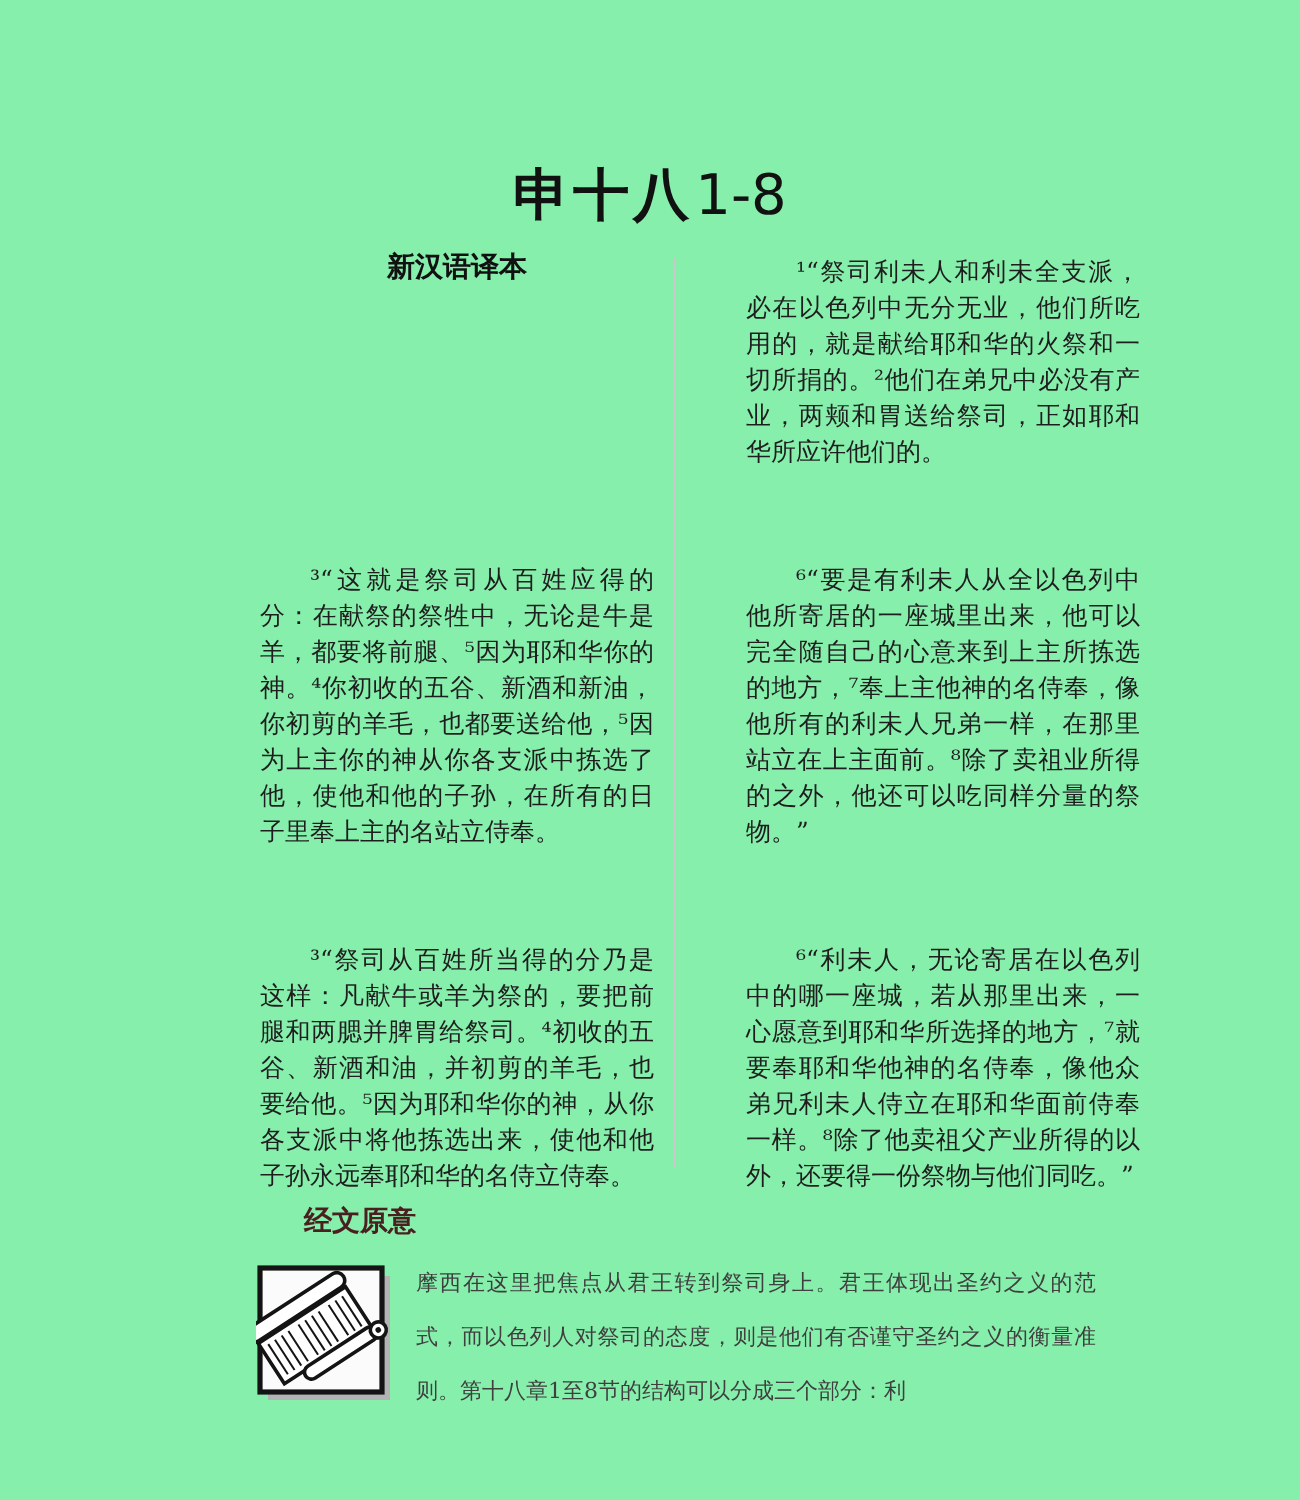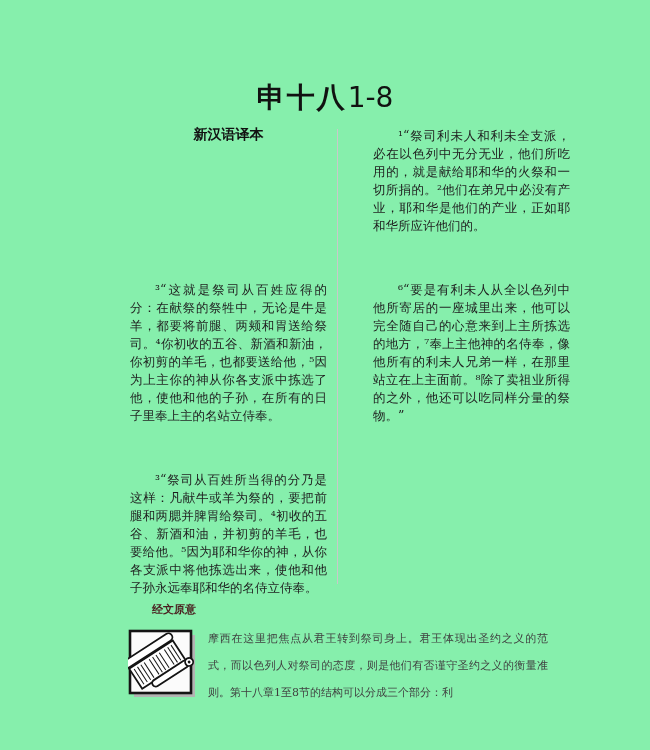--- a/index.html
+++ b/index.html
@@ -28,47 +28,48 @@
     font-weight:700;font-size:14px;line-height:15px;color:#111;
     padding-bottom:16px;
   }
   .cell{
     margin:0;font-size:12.5px;line-height:18px;text-align:justify;
     text-indent:2em;color:#1e1e1e;
   }
   .commentary{position:absolute;left:128px;top:602px;width:420px;}
   .commentary-heading{
     font-family:"DejaVu Sans","Liberation Sans",sans-serif;
-    font-weight:700;font-size:11px;color:#4a1f1f;margin:0 0 8px 24px;
+    font-weight:700;font-size:14px;color:#4a1f1f;margin:0 0 8px 24px;
   }
   .commentary-body{display:flex;align-items:flex-start;}
   .icon-box{flex:0 0 auto;width:70px;height:72px;margin-top:4px;}
   .commentary-text{
     margin:0 0 0 10px;width:340px;font-size:11px;line-height:27px;
     text-align:justify;color:#3f3f3f;
   }
 </style>
 </head>
 <body>
 
 <div class="page">
 
   <h1 class="title"><span class="book">申十八</span><span class="range">1-8</span></h1>
 
   <div class="divider"></div>
 
   <div class="cols">
     <div class="col-header">新汉语译本</div>
 
-    <p class="cell">¹“祭司利未人和利未全支派，必在以色列中无分无业，他们所吃用的，就是献给耶和华的火祭和一切所捐的。²他们在弟兄中必没有产业，耶和华是他们的产业，正如耶和华所应许他们的。</p>
+    <p class="cell">¹“祭司利未人和利未全支派，必在以色列中无分无业，他们所吃用的，就是献给耶和华的火祭和一切所捐的。²他们在弟兄中必没有产业，两颊和胃送给祭司，正如耶和华所应许他们的。</p>
 
-    <p class="cell">³“这就是祭司从百姓应得的分：在献祭的祭牲中，无论是牛是羊，都要将前腿、两颊和胃送给祭司。⁴你初收的五谷、新酒和新油，你初剪的羊毛，也都要送给他，⁵因为上主你的神从你各支派中拣选了他，使他和他的子孙，在所有的日子里奉上主的名站立侍奉。</p>
+    <p class="cell">³“这就是祭司从百姓应得的分：在献祭的祭牲中，无论是牛是羊，都要将前腿、⁵因为耶和华你的神。⁴你初收的五谷、新酒和新油，你初剪的羊毛，也都要送给他，⁵因为上主你的神从你各支派中拣选了他，使他和他的子孙，在所有的日子里奉上主的名站立侍奉。</p>
     <p class="cell">⁶“要是有利未人从全以色列中他所寄居的一座城里出来，他可以完全随自己的心意来到上主所拣选的地方，⁷奉上主他神的名侍奉，像他所有的利未人兄弟一样，在那里站立在上主面前。⁸除了卖祖业所得的之外，他还可以吃同样分量的祭物。”</p>
 
     <p class="cell">³“祭司从百姓所当得的分乃是这样：凡献牛或羊为祭的，要把前腿和两腮并脾胃给祭司。⁴初收的五谷、新酒和油，并初剪的羊毛，也要给他。⁵因为耶和华你的神，从你各支派中将他拣选出来，使他和他子孙永远奉耶和华的名侍立侍奉。</p>
+    <p class="cell">⁶“利未人，无论寄居在以色列中的哪一座城，若从那里出来，一心愿意到耶和华所选择的地方，⁷就要奉耶和华他神的名侍奉，像他众弟兄利未人侍立在耶和华面前侍奉一样。⁸除了他卖祖父产业所得的以外，还要得一份祭物与他们同吃。”</p>
   </div>
 
   <div class="commentary">
     <div class="commentary-heading">经文原意</div>
     <div class="commentary-body">
       <div class="icon-box">
         <svg width="70" height="72" viewBox="0 0 70 72" xmlns="http://www.w3.org/2000/svg">
 
           <rect x="6" y="6" width="61" height="62" fill="#b3b3b3"></rect>
 

